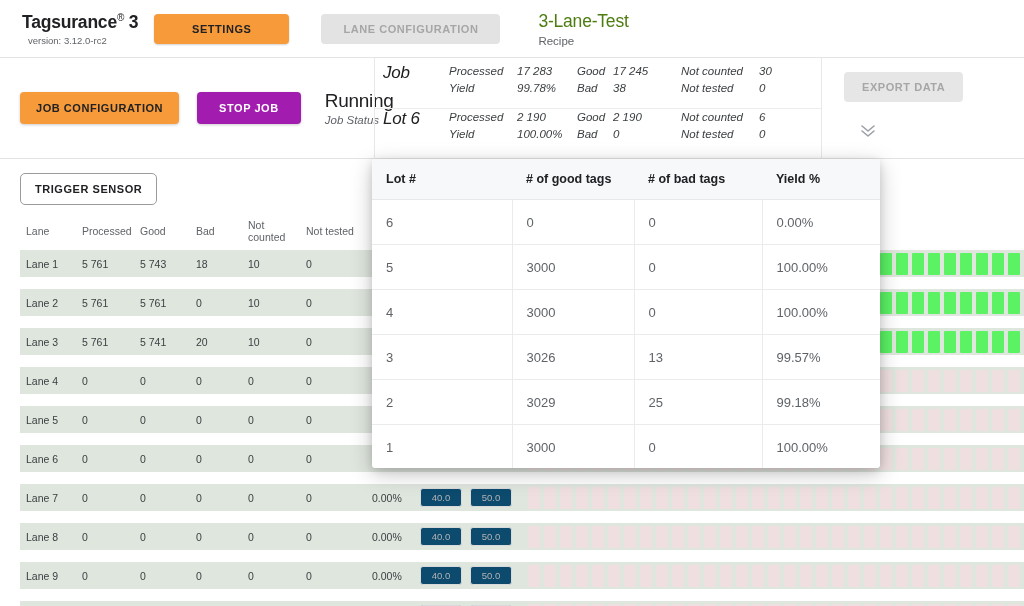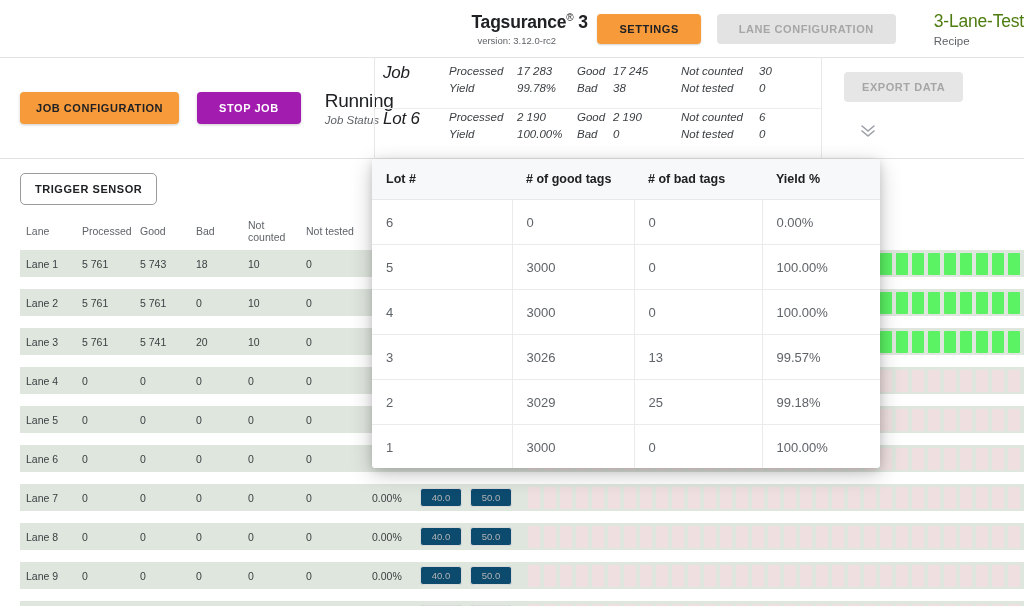--- a/index.html
+++ b/index.html
@@ -9,45 +9,45 @@
     background: #ffffff;
     color: #3c4043;
     overflow: hidden;
   }
   #app { position: relative; width: 1024px; height: 606px; overflow: hidden; background:#fff; }
 
   
   .topbar {
     position: absolute; left: 0; top: 0; width: 1024px; height: 58px;
     border-bottom: 1px solid #e3e3e3;
-    display: flex; align-items: center; justify-content: flex-end;
+    display: flex; align-items: center;
   }
   .brand { width: 148px; padding-left: 22px; }
   .brand-title {
     font-size: 17.5px; font-weight: bold; color: #202124; letter-spacing: -0.2px;
     white-space: nowrap;
   }
   .brand-title sup { font-size: 10px; vertical-align: super; font-weight: normal; }
   .brand-version { font-size: 9.5px; color: #5f6368; margin-top: 2px; padding-left: 6px; }
 
   .btn {
     border: none; border-radius: 4px; cursor: pointer;
     font-family: "Liberation Sans", sans-serif;
     font-size: 11px; font-weight: bold; letter-spacing: 0.55px;
     text-transform: uppercase; white-space: nowrap;
     display: inline-flex; align-items: center; justify-content: center;
   }
   .btn-settings {
     background: #f79a3a; color: #202124;
-    height: 30px; padding: 0 22px; 
+    height: 30px; padding: 0 38px; margin-left: 6px;
     box-shadow: 0 1px 2px rgba(0,0,0,.18);
   }
   .btn-lanecfg {
     background: #e3e3e3; color: #a6a6a6;
-    height: 30px; padding: 0 22px; margin-left: 16px;
+    height: 30px; padding: 0 22px; margin-left: 32px;
     cursor: default;
   }
   .recipe-block { margin-left: 38px; }
   .recipe-name { font-size: 17.5px; color: #4d7c0f; letter-spacing: -0.2px; }
   .recipe-label { font-size: 11.5px; color: #5f6368; margin-top: 3px; }
 
   
   .secondbar {
     position: absolute; left: 0; top: 58px; width: 1024px; height: 101px;
     border-bottom: 1px solid #e3e3e3;

